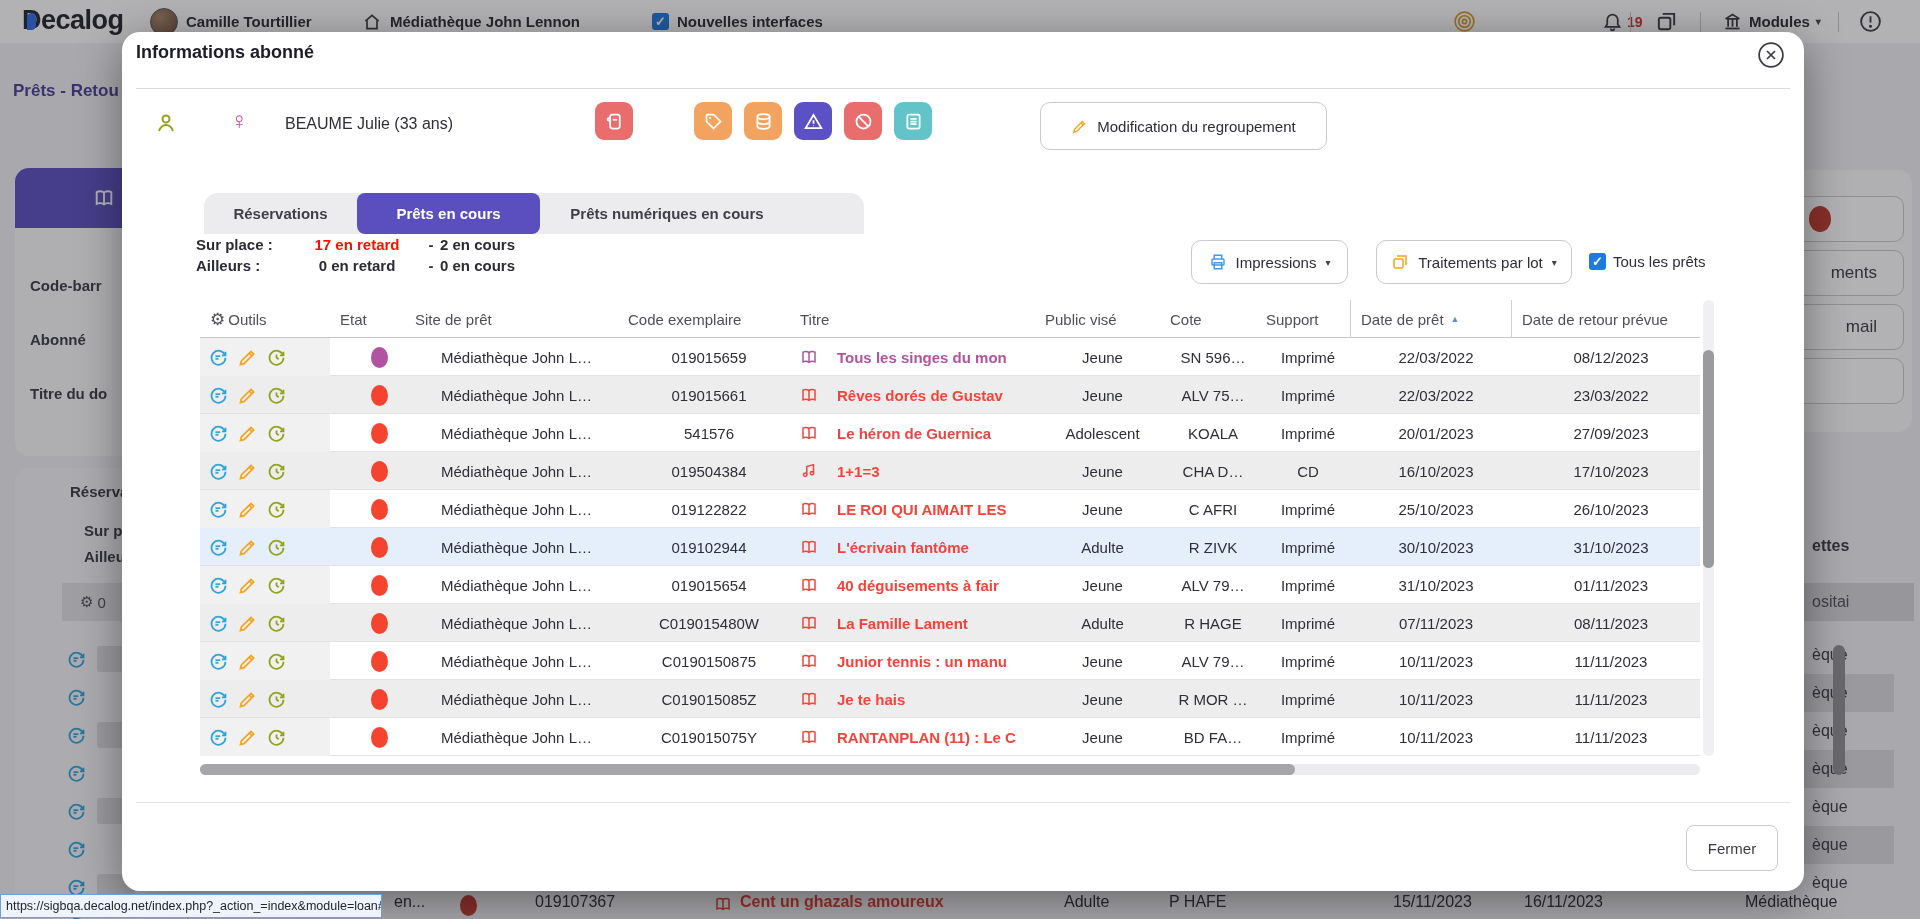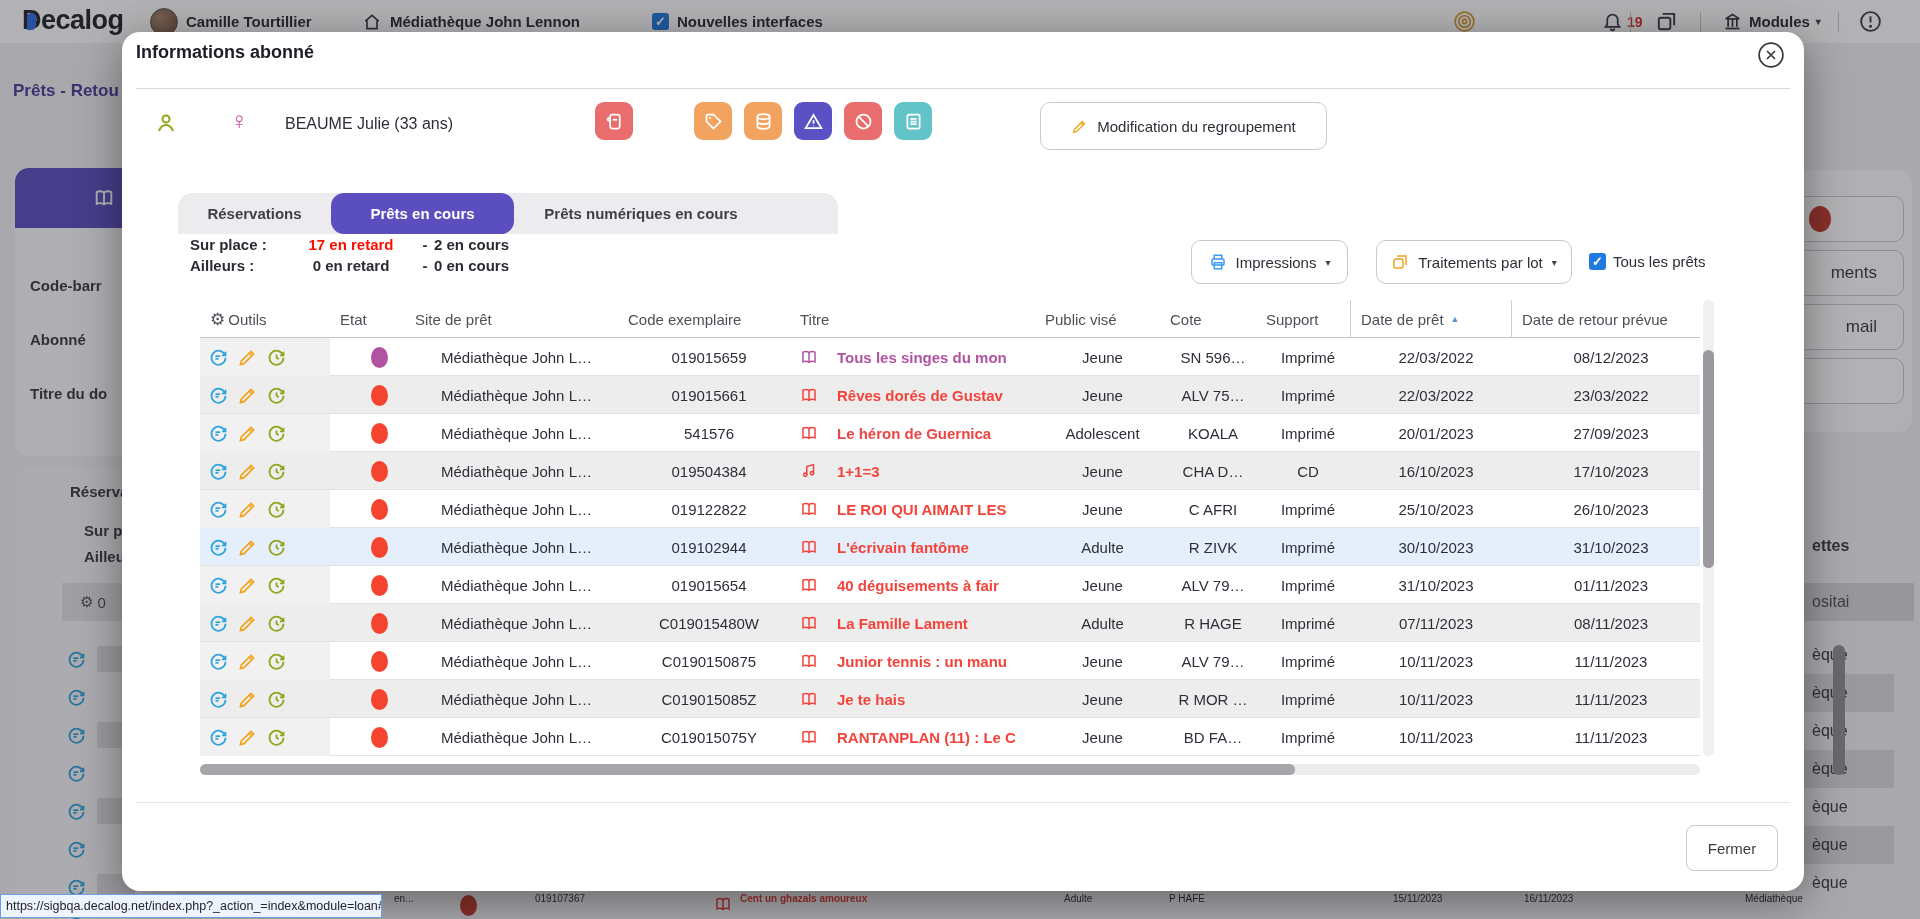--- a/index.html
+++ b/index.html
@@ -31,45 +31,45 @@
   .bg-gear-cell{position:absolute;left:62px;top:583px;width:243px;height:38px;background:#e3e3e6;
     display:flex;align-items:center;gap:4px;padding-left:18px;box-sizing:border-box;font-size:15px;color:#4f4f58;}
   .bg-left-row{position:absolute;left:66px;width:239px;height:38px;display:flex;align-items:center;gap:10px;}
   .bg-left-stub{width:38px;height:26px;background:#dcdce0;border-radius:3px;}
   .rbtn{position:absolute;left:1762px;width:142px;height:46px;background:#fff;border:1px solid #c9c9cf;
     border-radius:10px;display:flex;align-items:center;justify-content:flex-end;
     padding-right:26px;box-sizing:border-box;font-size:17px;color:#3a3a42;}
   .r-row{position:absolute;left:1804px;width:90px;height:38px;display:flex;align-items:center;
     font-size:16px;color:#3a3a42;padding-left:8px;box-sizing:border-box;}
   .dot{border-radius:50%;}
-  .bgbottom{position:absolute;top:893px;font-size:10px;color:#2e2e38;white-space:nowrap;}
+  .bgbottom{position:absolute;top:893px;font-size:16px;color:#2e2e38;white-space:nowrap;}
 
   
   .overlay{position:absolute;left:0;top:0;width:1920px;height:919px;background:rgba(30,30,36,0.34);z-index:5;}
 
   
   .modal{position:absolute;left:122px;top:32px;width:1682px;height:859px;background:#fff;
     border-radius:18px;z-index:10;box-shadow:0 10px 45px rgba(0,0,0,.4);}
   .modal-title{position:absolute;left:14px;top:10px;font-size:18px;font-weight:700;color:#1d1d26;}
   .modal-hr{position:absolute;left:14px;top:56px;width:1654px;height:1px;background:#d9d9de;}
   .close-btn{position:absolute;left:1634px;top:8px;width:34px;height:34px;color:#3a3a42;cursor:pointer;}
 
   .patron-row{position:absolute;left:0;top:66px;width:1682px;height:56px;}
   .tile{position:absolute;top:4px;width:38px;height:38px;border-radius:9px;display:flex;
     align-items:center;justify-content:center;color:#fff;}
   .outline-btn{position:absolute;background:#fff;border:1px solid #c9c9cf;border-radius:10px;
     display:flex;align-items:center;justify-content:center;gap:9px;font-size:15px;color:#2e2e38;box-sizing:border-box;}
 
-  .tabsbar{position:absolute;left:56px;top:161px;width:660px;height:41px;background:#ececee;
+  .tabsbar{position:absolute;left:82px;top:161px;width:660px;height:41px;background:#ececee;
     border-radius:14px 14px 0 0;display:flex;}
   .tab{height:41px;display:flex;align-items:center;justify-content:center;
     font-size:15px;font-weight:700;color:#3f3f49;}
-  .tab.active{background:#5b4fc0;color:#fff;border-radius:13px;}
-
-  .summary{position:absolute;left:68px;top:204px;display:grid;
+  .tab.active{background:#5b4fc0;color:#fff;border-radius:8px;}
+
+  .summary{position:absolute;left:74px;top:204px;display:grid;
     grid-template-columns:96px 130px 18px auto;row-gap:4px;font-size:15px;font-weight:700;color:#2b2b33;}
   .summary .late{text-align:center;}
   .summary .sep{text-align:center;}
   .late-red{color:#fb1000;}
 
   .chk{width:17px;height:17px;background:#1f7ae0;border-radius:3px;color:#fff;font-size:13px;
     font-weight:700;display:flex;align-items:center;justify-content:center;}
 
   
   .grid-row{display:grid;grid-template-columns:130px 75px 213px 172px 245px 125px 96px 94px 162px 188px;

